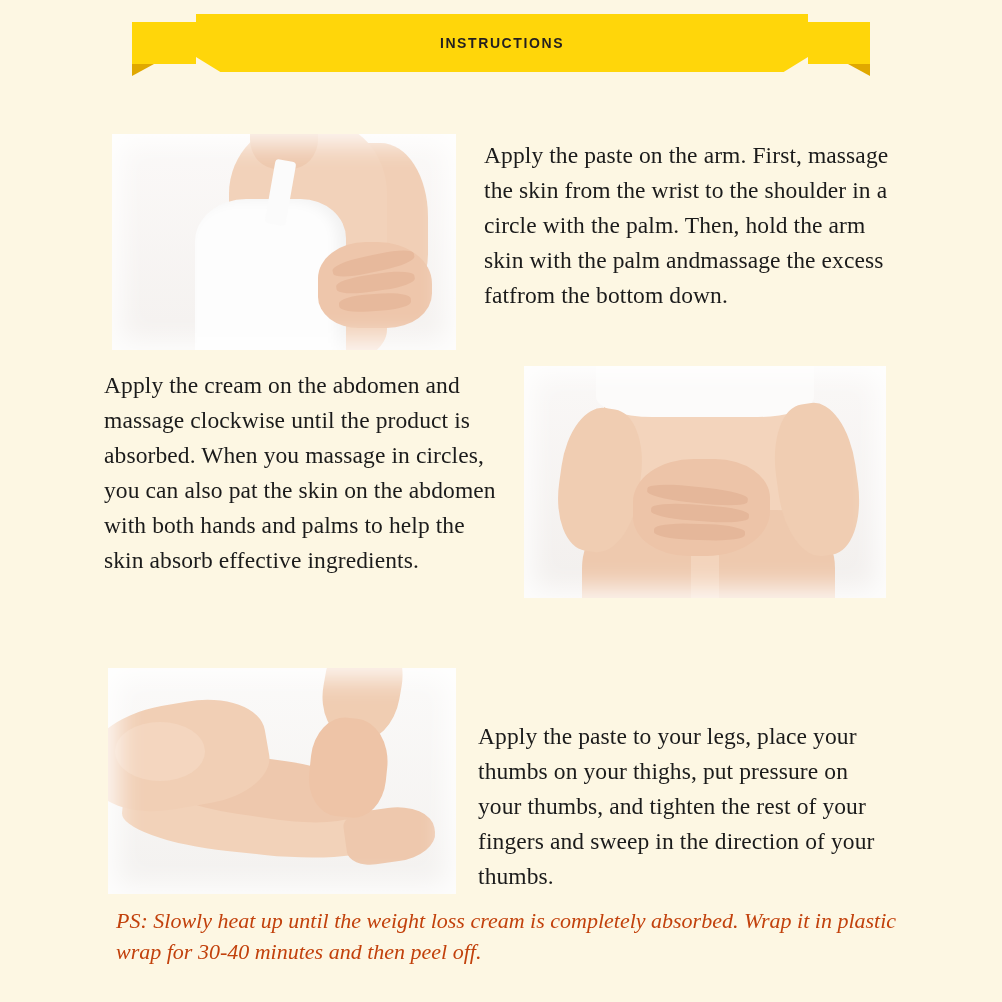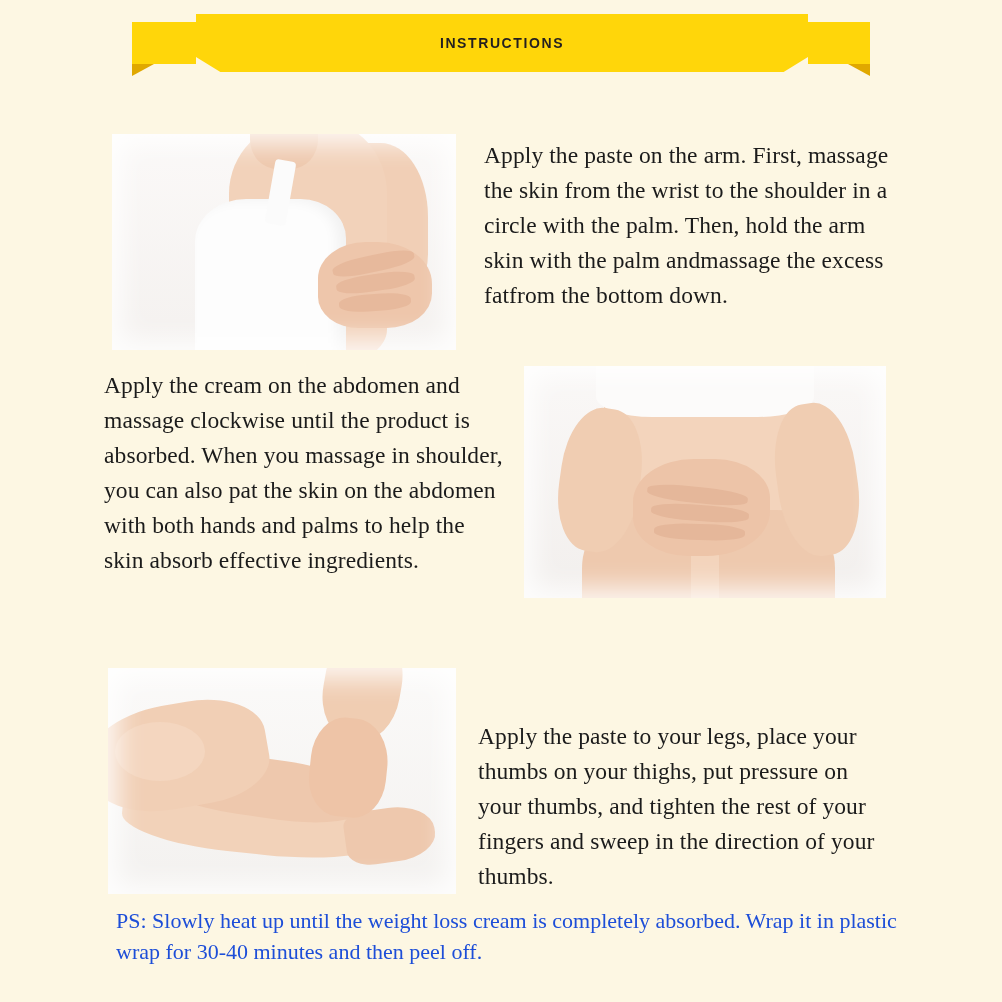--- a/index.html
+++ b/index.html
@@ -129,23 +129,24 @@
   #block3 { top: 668px; left: 108px; width: 790px; align-items: flex-end; }
   #block3 .photo { width: 348px; height: 226px; margin-right: 22px; }
   #block3 .para  { width: 410px; padding-top: 6px; }
 
   
   .ps-note {
     position: absolute;
     top: 905px;
     left: 116px;
     width: 800px;
-    color: #1d4ed8;
+    color: #c2410c;
     font-size: 22px;
     line-height: 31px;
+    font-style: italic;
   }
 
   
   .sk        { position: absolute; background: #f0cdb3; }
   .sk2       { position: absolute; background: #e8bfa2; }
   .wht       { position: absolute; background: #ffffff; }
   .vign {
     position: absolute; inset: 0;
     box-shadow: inset 0 0 26px 10px rgba(255,255,255,0.85);
     pointer-events: none;
@@ -212,21 +213,21 @@
       <div class="sk2 p1-hand"></div>
       <div class="p1-f1"></div>
       <div class="p1-f2"></div>
       <div class="p1-f3"></div>
       <div class="vign"></div>
     </div>
     <div class="para">Apply the paste on the arm. First, massage the skin from the wrist to the shoulder in a circle with the palm. Then, hold the arm skin with the palm andmassage the excess fatfrom the bottom down.</div>
   </div>
 
   <div class="block" id="block2">
-    <div class="para">Apply the cream on the abdomen and massage clockwise until the product is absorbed. When you massage in shoulder, you can also pat the skin on the abdomen with both hands and palms to help the skin absorb effective ingredients.</div>
+    <div class="para">Apply the cream on the abdomen and massage clockwise until the product is absorbed. When you massage in circles, you can also pat the skin on the abdomen with both hands and palms to help the skin absorb effective ingredients.</div>
     <div class="photo">
       <div class="p2-bg"></div>
       <div class="sk p2-body"></div>
       <div class="sk2 p2-hipL"></div>
       <div class="sk2 p2-hipR"></div>
       <div class="wht p2-top"></div>
       <div class="sk p2-armL"></div>
       <div class="sk p2-armR"></div>
       <div class="sk2 p2-hand"></div>
       <div class="p2-fg1"></div>

